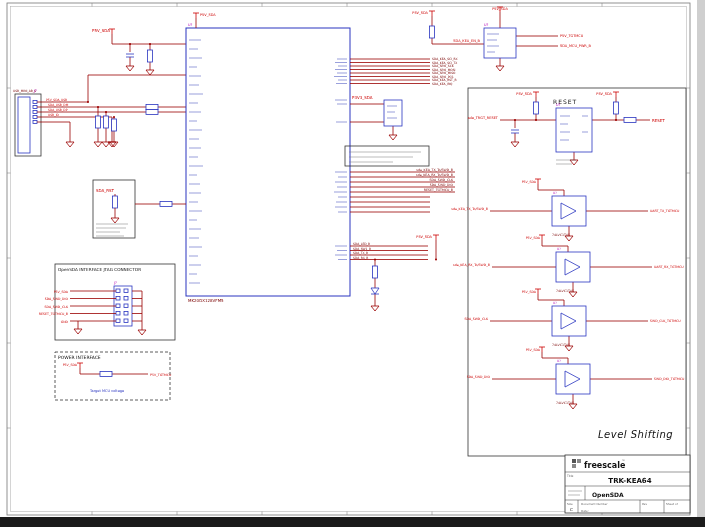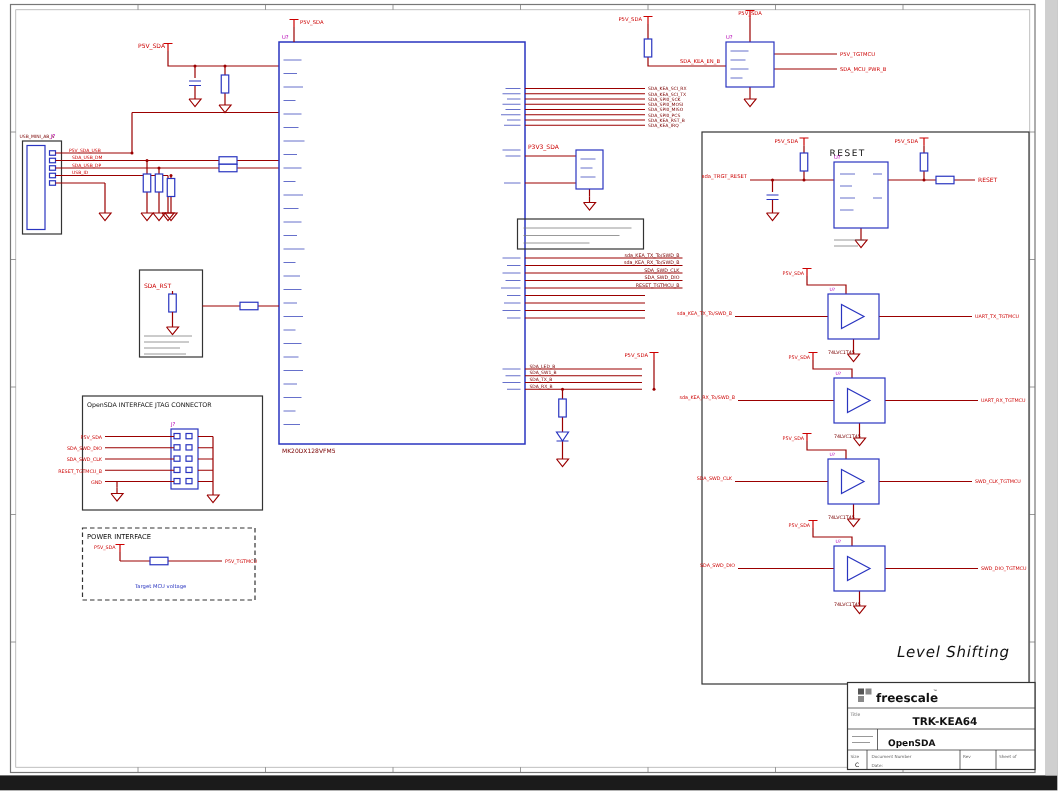--- a/index.html
+++ b/index.html
@@ -1,16 +1,16 @@
 <!DOCTYPE html>
 <html><head>
 <meta charset="utf-8">
 <style>
   html,body{margin:0;padding:0;background:#c9c9c9;}
-  .page{position:relative;width:705px;height:527px;background:#a3a3a3;overflow:hidden;}
+  .page{position:relative;width:705px;height:527px;background:#e5e5e5;overflow:hidden;}
   svg{position:absolute;top:0;left:0;}
   svg text{font-family:"DejaVu Sans",sans-serif;}
   .w{stroke:#9b0000;stroke-width:.8;fill:none;}
   .bl{stroke:#2a35c0;stroke-width:.8;fill:#ffffff;}
   .bln{stroke:#2a35c0;stroke-width:.8;fill:none;}
   .bx{stroke:#333333;stroke-width:.8;fill:none;}
   .gk{stroke:#5560c5;stroke-width:.6;fill:none;}
   .gkg{stroke:#777777;stroke-width:.5;fill:none;}
   .tr{fill:#cc0000;}
   .tm{fill:#7a0000;}

